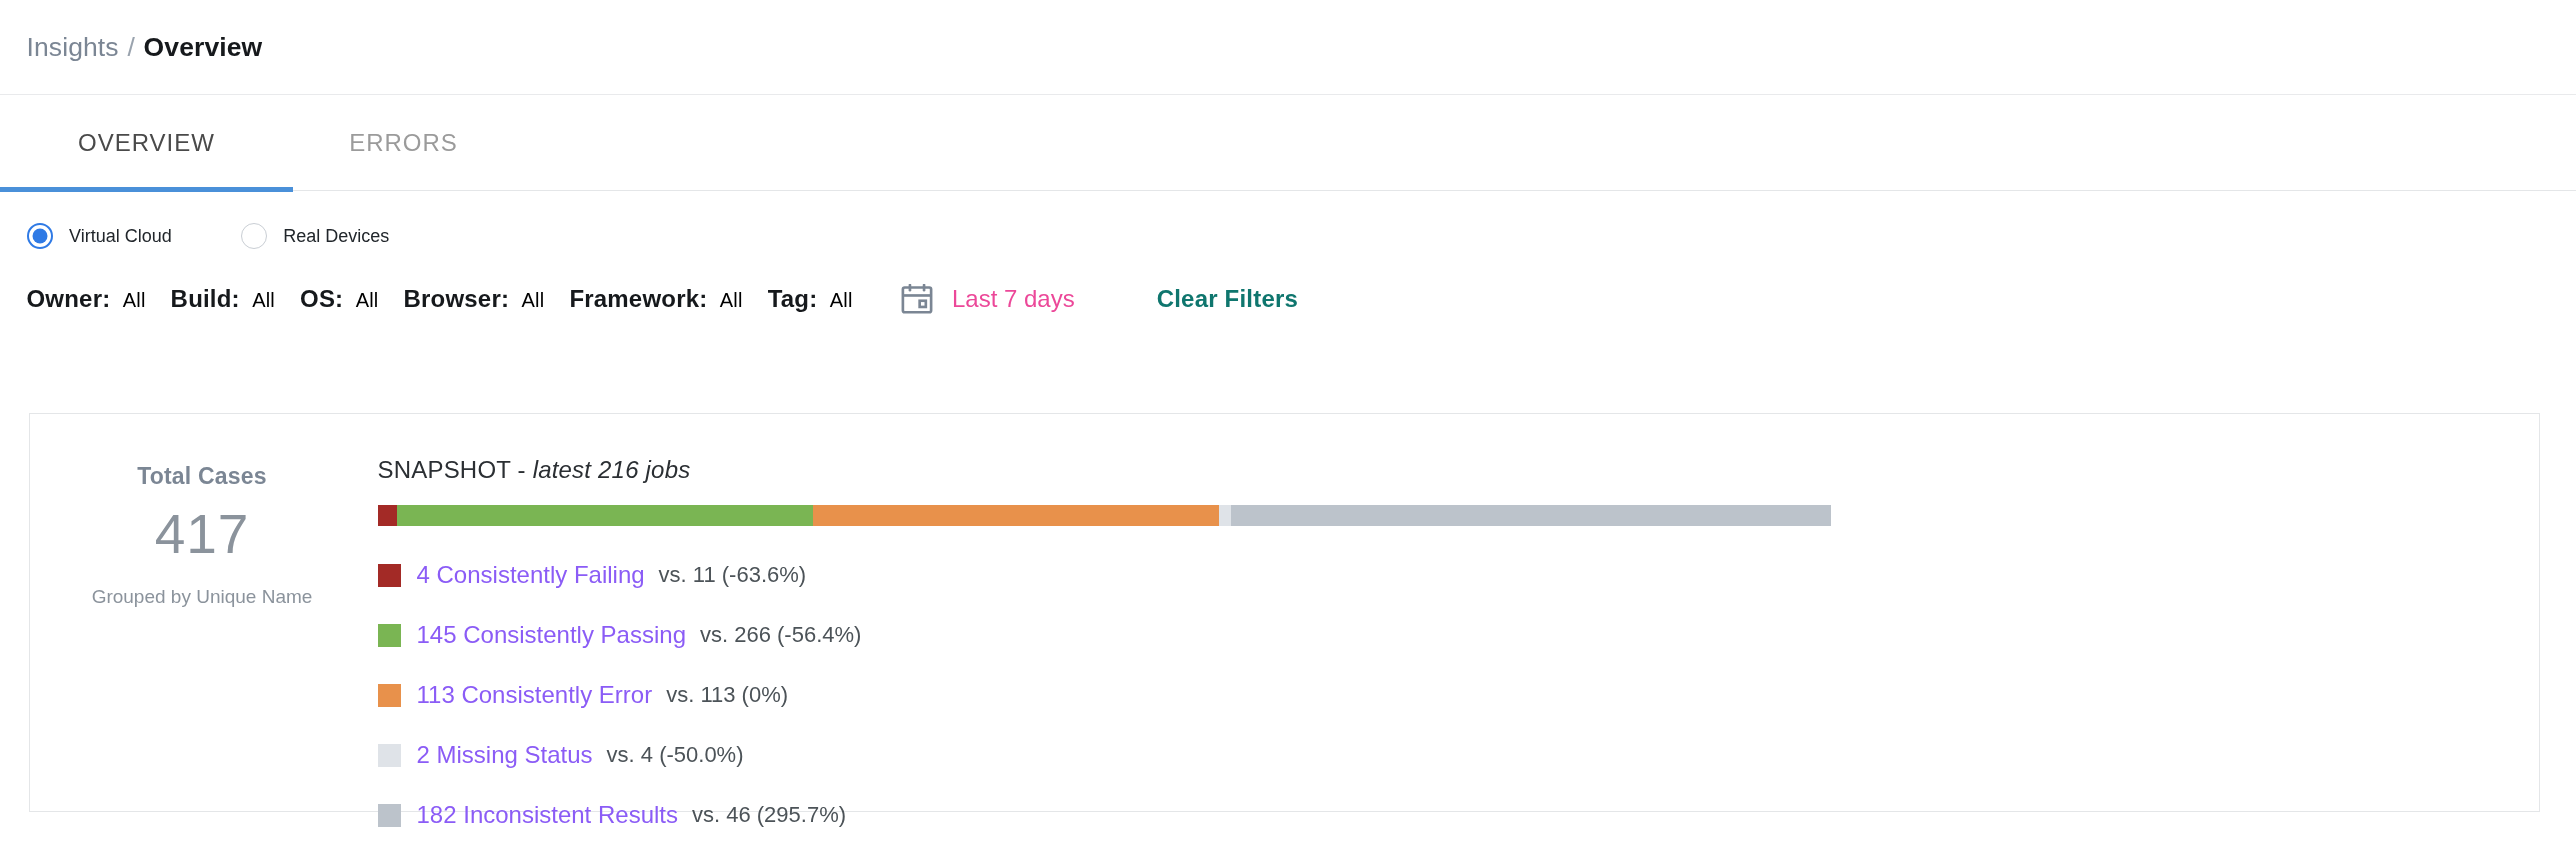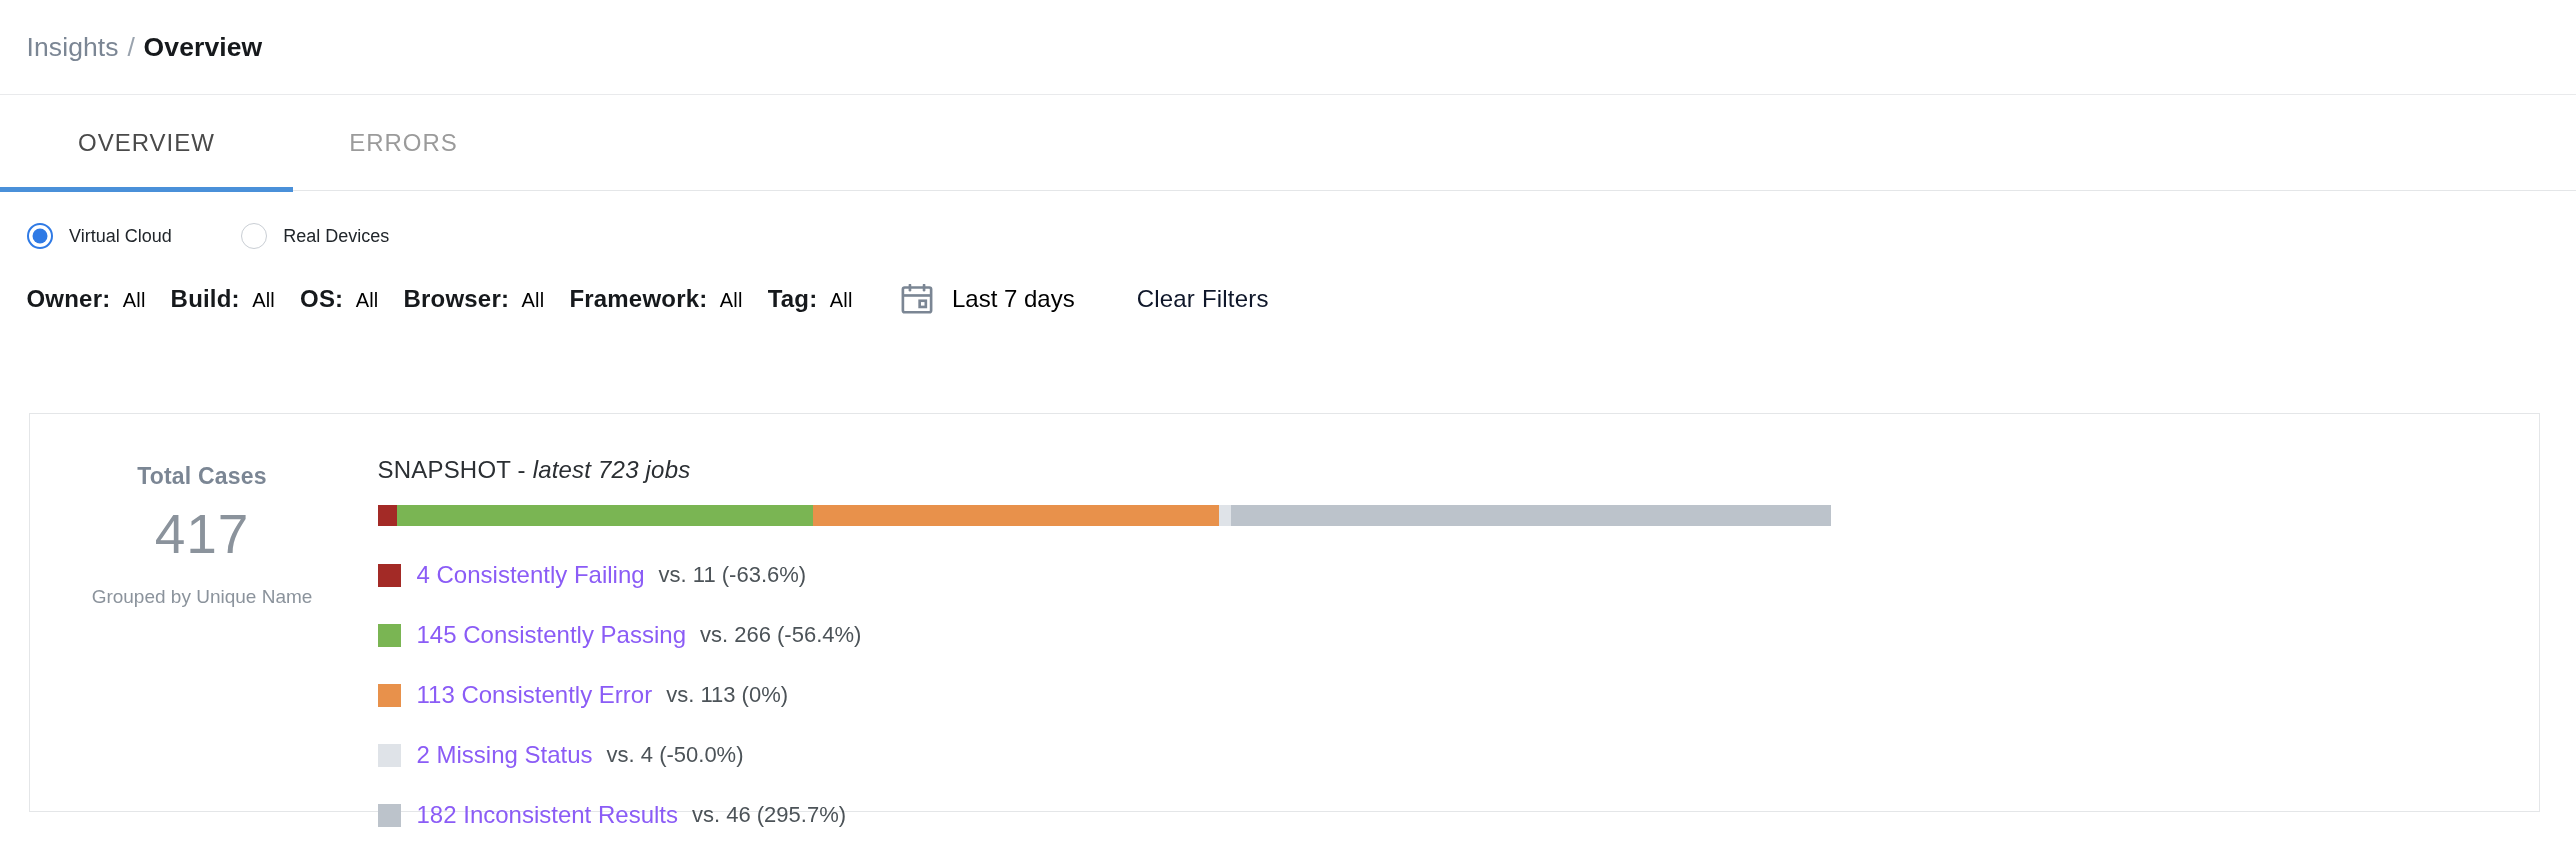--- a/index.html
+++ b/index.html
@@ -159,30 +159,31 @@
   .cal-icon {
     width: 32px;
     height: 30px;
     margin-left: 23px;
     margin-right: 19.4px;
     flex: 0 0 auto;
     display: block;
   }
   .date-text {
     font-size: 24px;
-    color: #000000;
+    color: #ec4899;
     margin-right: 62px;
     white-space: nowrap;
   }
   .clear-filters {
     font-size: 24px;
-    font-weight: normal;
-    color: #0f172a;
+    font-weight: bold;
+    color: #0f766e;
     letter-spacing: 0.2px;
     white-space: nowrap;
+    margin-left: 20px;
   }
 
   
   .card {
     position: absolute;
     left: 29px;
     top: 413px;
     width: 2511px;
     height: 399px;
     border: 1.8px solid #e4e6e8;
@@ -353,21 +354,21 @@
   <div class="card">
 
 
     <div class="card-mid">
       <div class="total-label">Total Cases</div>
       <div class="total-number">417</div>
       <div class="total-sub">Grouped by Unique Name</div>
     </div>
 
     <div class="card-right">
-      <div class="snapshot-head"><span>SNAPSHOT - </span><span class="ital">latest 723 jobs</span></div>
+      <div class="snapshot-head"><span>SNAPSHOT - </span><span class="ital">latest 216 jobs</span></div>
 
       <div class="stack-bar">
         <div class="seg" style="width: 1.35%; background: rgb(163, 42, 38);"></div>
         <div class="seg" style="width: 28.6%; background: rgb(122, 181, 83);"></div>
         <div class="seg" style="width: 27.9%; background: rgb(232, 145, 75);"></div>
         <div class="seg" style="width: 0.85%; background: rgb(223, 227, 232);"></div>
         <div class="seg" style="width: 41.3%; background: rgb(188, 195, 203);"></div>
       </div>
 
       <div class="legend">

